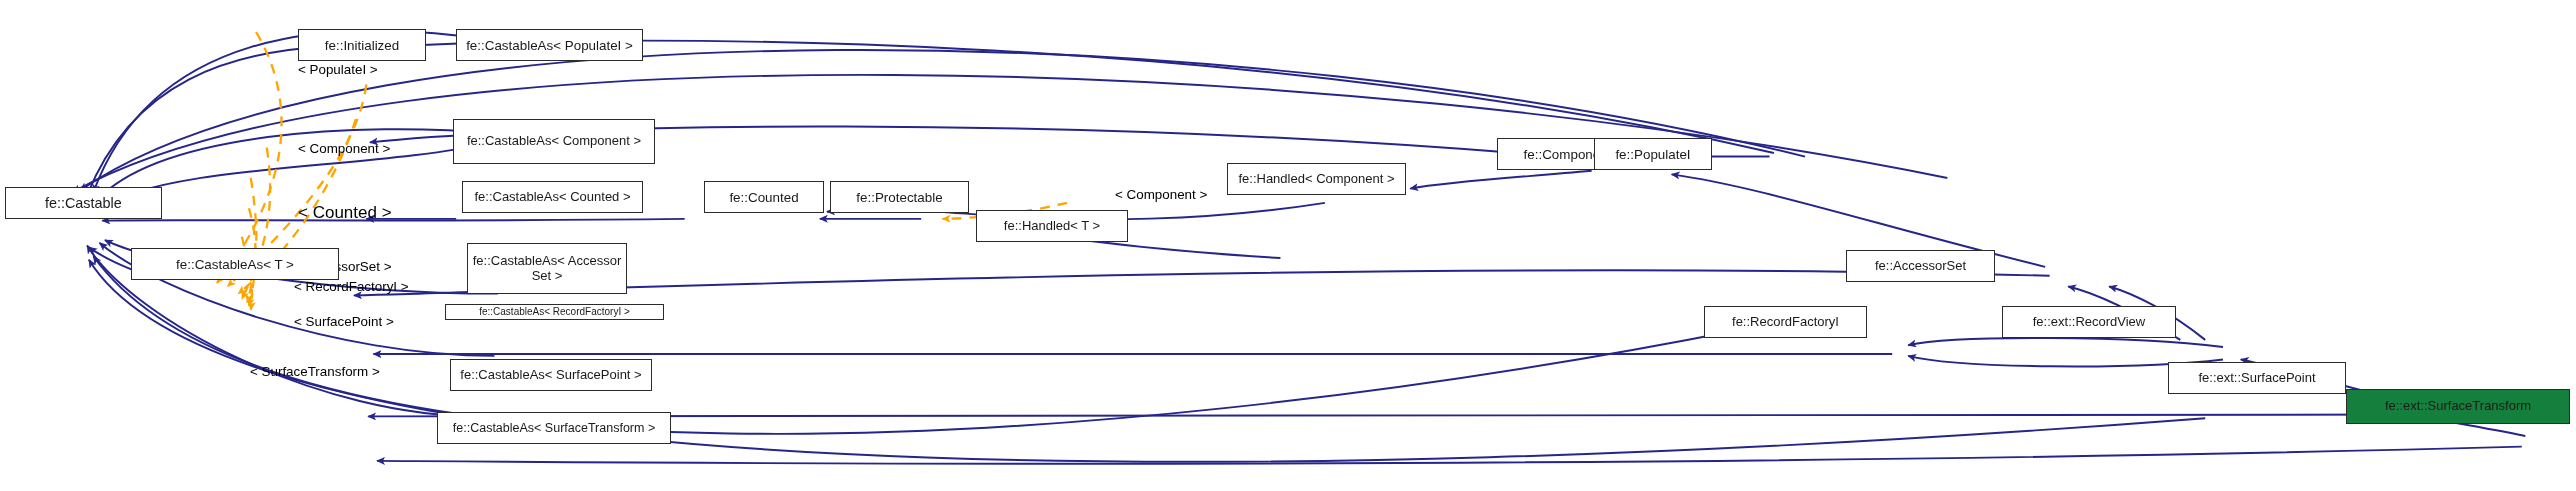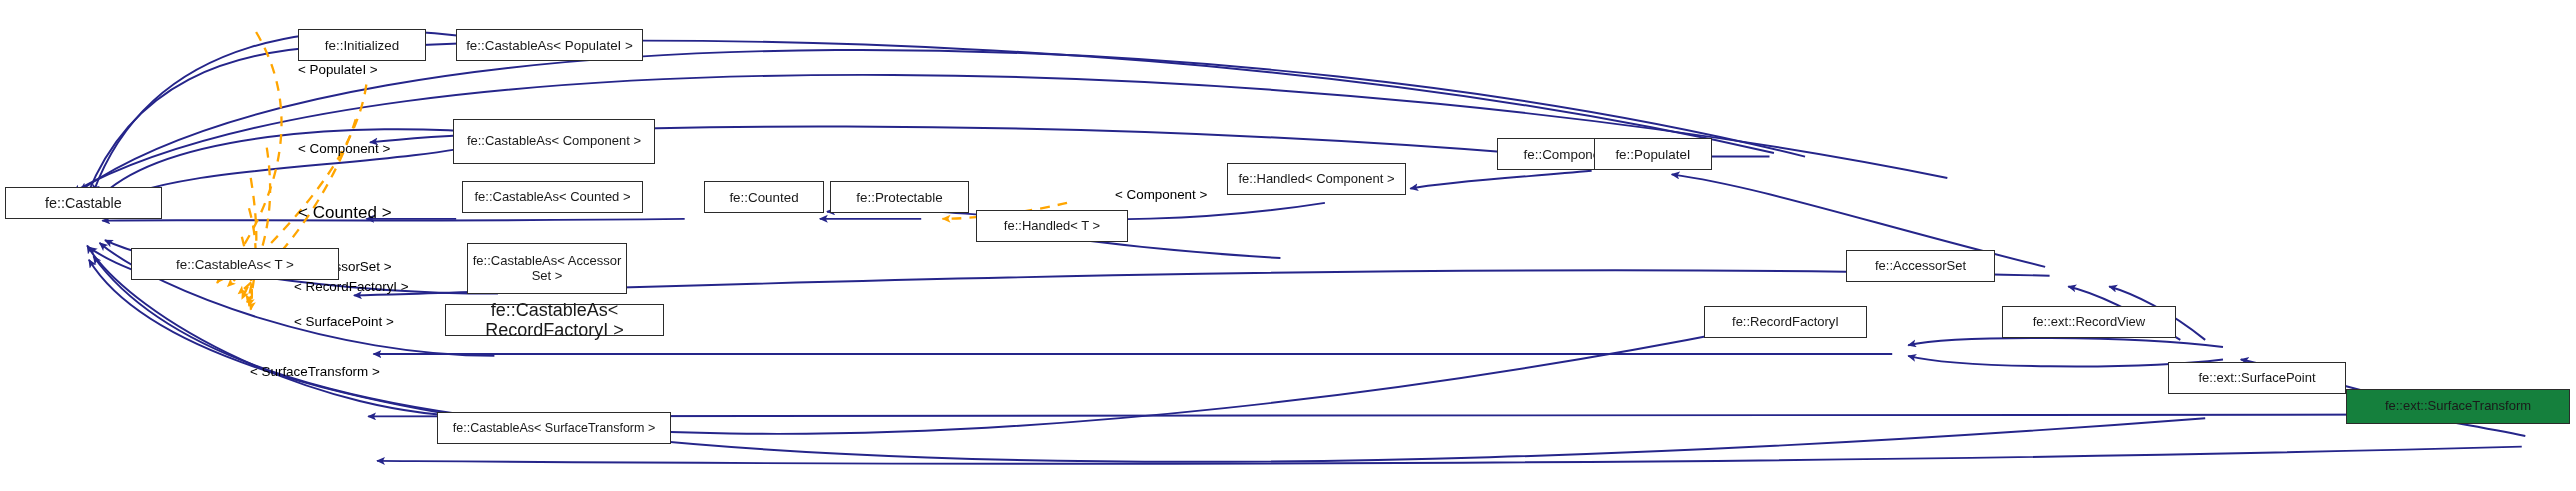--- a/index.html
+++ b/index.html
@@ -136,22 +136,23 @@
 
   <div class="node" style="left: 456px; top: 29px; width: 187px; height: 32px; font-size: 13.4px;">fe::CastableAs&lt; PopulateI &gt;</div>
 
   <div class="node" style="left: 453px; top: 119px; width: 202px; height: 45px; font-size: 13px; text-align: center;">fe::CastableAs&lt; Component &gt;</div>
 
   <div class="node" style="left: 462px; top: 181px; width: 181px; height: 32px; font-size: 13px;">fe::CastableAs&lt; Counted &gt;</div>
 
   <div class="node" style="left: 467px; top: 243px; width: 160px; height: 51px; font-size: 13px;">fe::CastableAs&lt; Accessor
 Set &gt;</div>
 
-  <div class="node" style="left: 445px; top: 304px; width: 219px; height: 32px; font-size: 18px;">fe::CastableAs&lt; RecordFactoryI &gt;</div>
+  <div class="node" style="left: 445px; top: 304px; width: 219px; height: 16px; font-size: 10px;">fe::CastableAs&lt; RecordFactoryI &gt;</div>
 
+  <div class="node" style="left: 450px; top: 359px; width: 202px; height: 32px; font-size: 13px;">fe::CastableAs&lt; SurfacePoint &gt;</div>
 
   <div class="node" style="left: 437px; top: 412px; width: 234px; height: 32px; font-size: 12.5px;">fe::CastableAs&lt; SurfaceTransform &gt;</div>
 
   <div class="node" style="left: 704px; top: 181px; width: 120px; height: 32px; font-size: 13.4px;">fe::Counted</div>
 
   <div class="node" style="left: 830px; top: 181px; width: 139px; height: 32px; font-size: 13.4px;">fe::Protectable</div>
 
   <div class="node" style="left: 976px; top: 210px; width: 152px; height: 32px; font-size: 13px;">fe::Handled&lt; T &gt;</div>
 
   <div class="node" style="left: 1227px; top: 163px; width: 179px; height: 32px; font-size: 13px;">fe::Handled&lt; Component &gt;</div>

